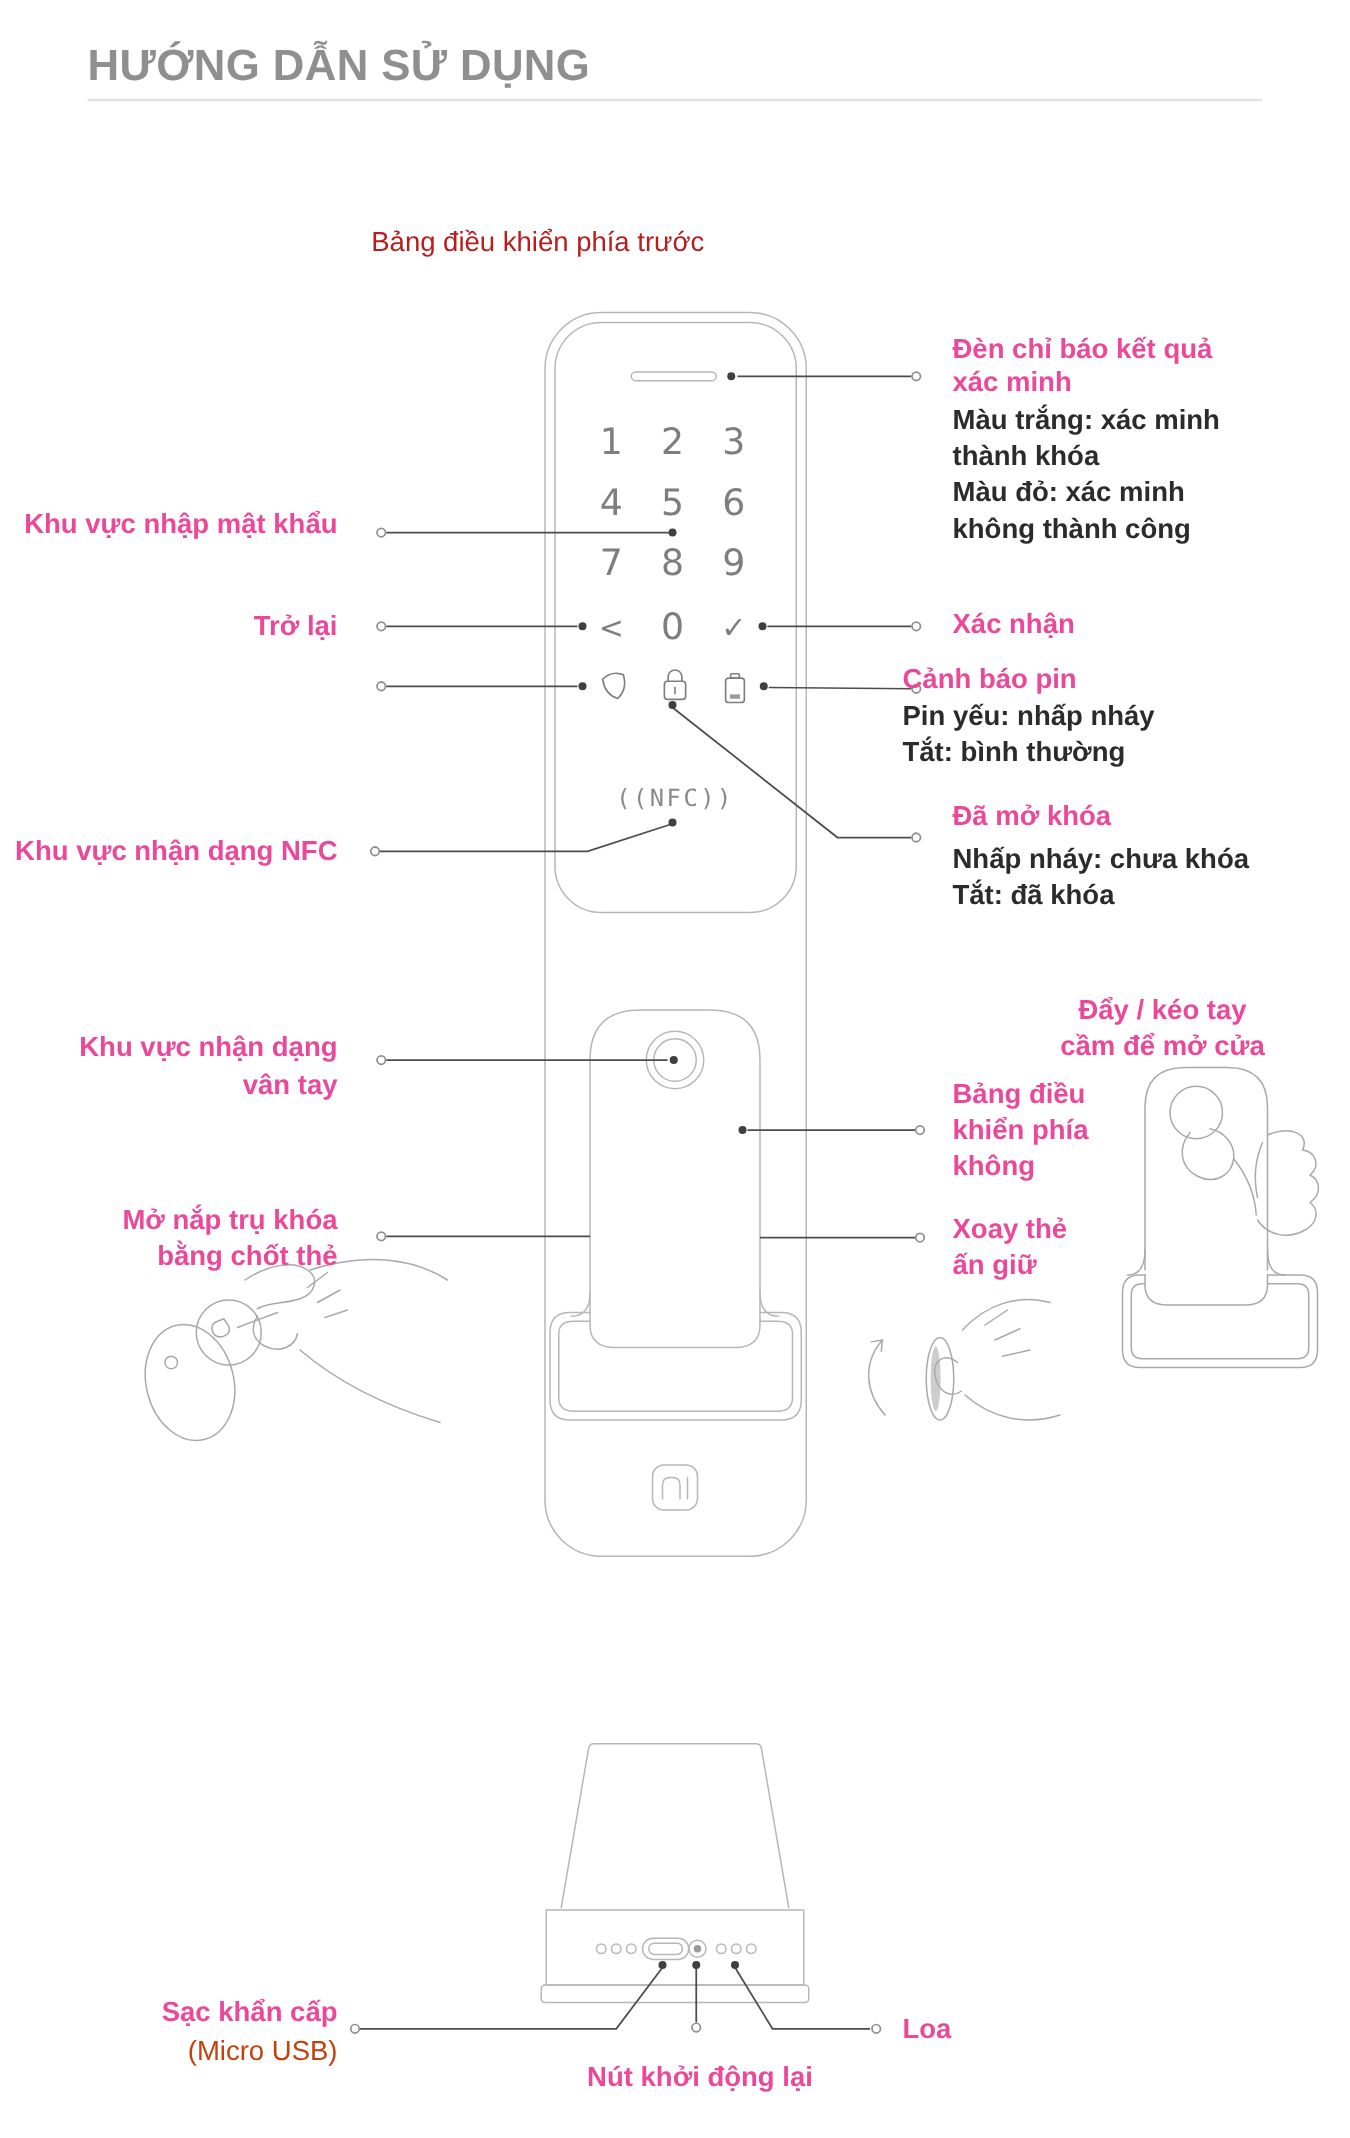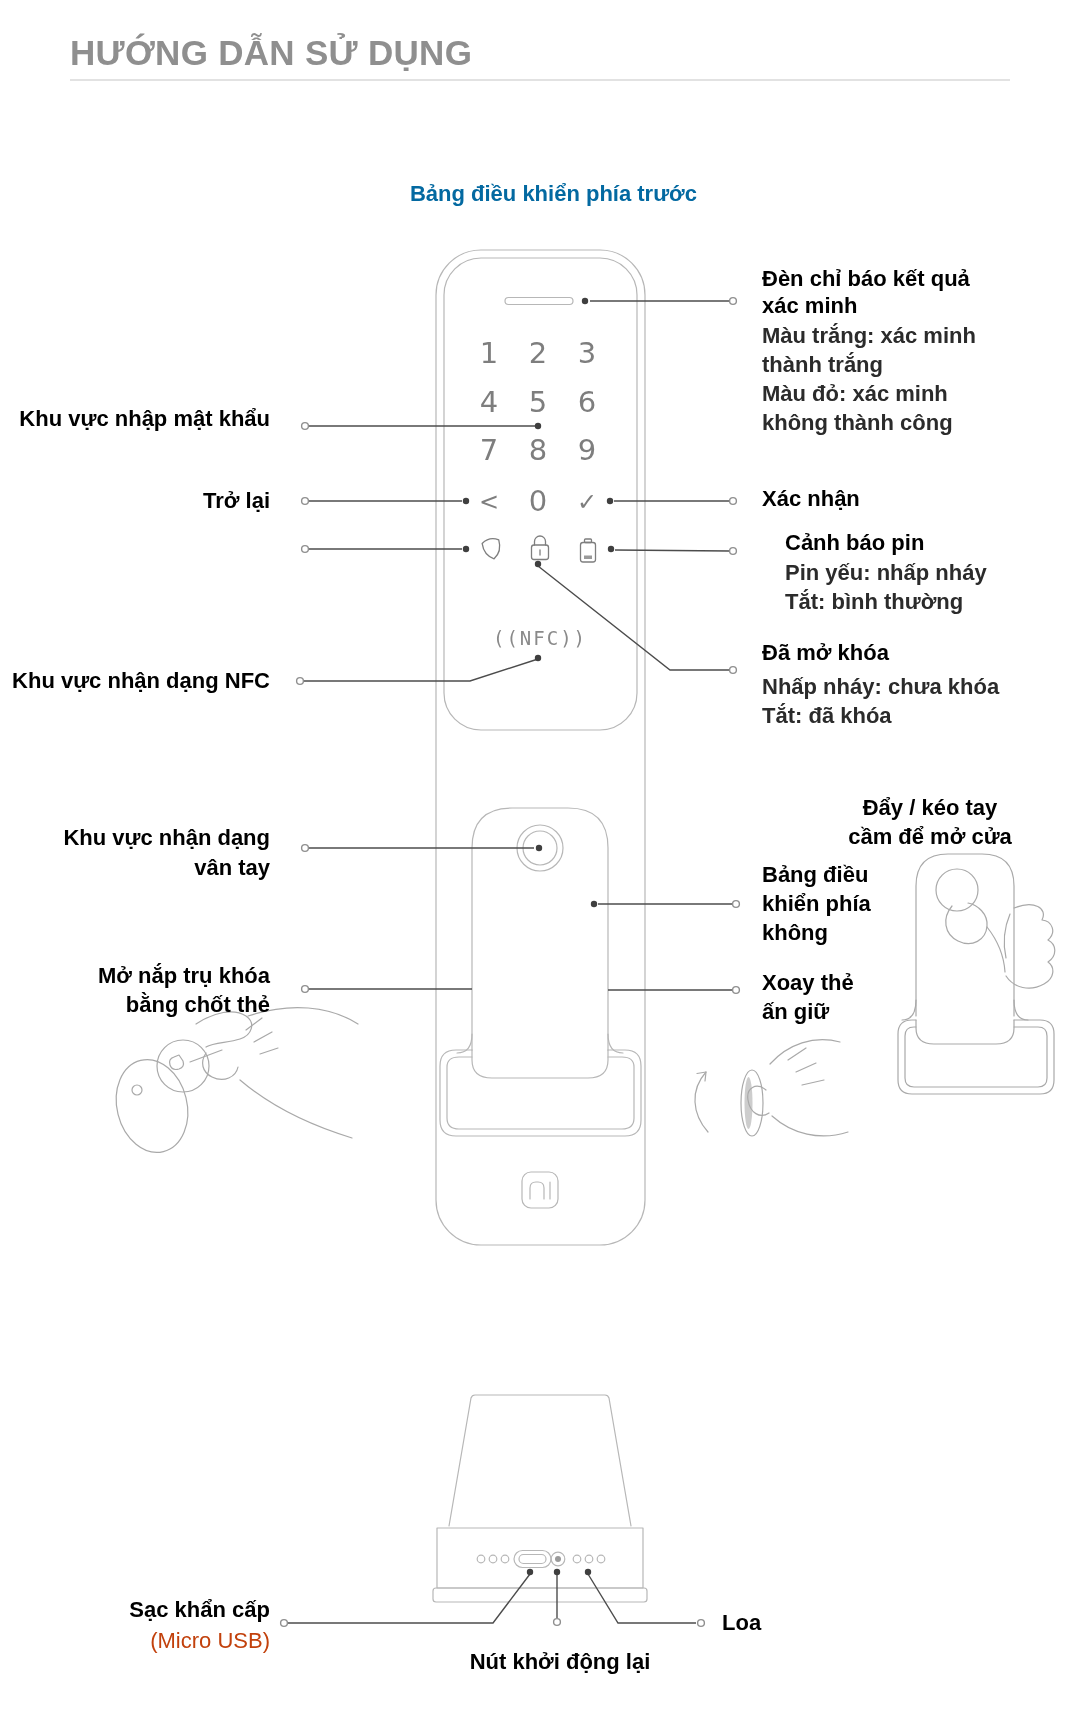--- a/index.html
+++ b/index.html
@@ -1,30 +1,30 @@
 <!DOCTYPE html>
 <html><head>
 <meta charset="utf-8">
 <style>
   html,body{margin:0;padding:0;background:#fff;}
   #canvas{position:relative;width:1080px;height:1710px;background:#ffffff;overflow:hidden;
           font-family:"Liberation Sans",sans-serif;}
   #art{position:absolute;left:0;top:0;}
   .label{position:absolute;font-size:22px;line-height:29px;color:#262626;white-space:nowrap;}
-  .b{font-weight:bold;color:#000000;}
+  .b{font-weight:bold;color:#ec4899;}
   .ra{text-align:right;}
   .ctr{text-align:center;white-space:normal;}
   .body-text{font-weight:bold;color:#2b2b2b;}
   .lh27{line-height:27px;}
   .sub{color:#c2410c;}
   .page-title{position:absolute;left:70px;top:36px;font-size:35px;line-height:34px;
               font-weight:bold;color:#8f8f8f;letter-spacing:.3px;}
   .divider{position:absolute;left:70px;top:79px;width:940px;height:2px;background:#e2e2e2;}
-  .section-heading{position:absolute;left:297px;top:180px;width:400px;text-align:right;
-                   font-size:22px;line-height:27px;font-weight:bold;color:#0369a1;}
+  .section-heading{position:absolute;left:297px;top:180px;width:400px;text-align:left;
+                   font-size:22px;line-height:27px;font-weight:normal;color:#b91c1c;}
   
   .art{fill:none;stroke:#b7b7b7;stroke-width:1.2;stroke-linecap:round;stroke-linejoin:round;}
   .art2{fill:none;stroke:#a9a9a9;stroke-width:1.2;stroke-linecap:round;stroke-linejoin:round;}
   .icn{fill:none;stroke:#7e7e7e;stroke-width:1.3;stroke-linecap:round;stroke-linejoin:round;}
   .leader{fill:none;stroke:#4c4c4c;stroke-width:1.4;}
   .dot{fill:#3f3f3f;stroke:none;}
   .oc{fill:#ffffff;stroke:#8f8f8f;stroke-width:1.4;}
   .kp{font-family:"DejaVu Sans",sans-serif;font-size:29px;fill:#7e7e7e;text-anchor:middle;}
   .kps{font-family:"DejaVu Sans",sans-serif;font-size:24px;fill:#7e7e7e;text-anchor:middle;}
   .nfc{font-family:"DejaVu Sans Mono",monospace;font-size:19px;fill:#8a8a8a;
@@ -233,28 +233,28 @@
 
   <div class="label ra" style="top:1595px;right:810px">
     <div class="b">Sạc khẩn cấp</div>
     <div class="sub" style="margin-top:2px">(Micro USB)</div>
   </div>
 
   <div class="label" style="top:265px;left:762px">
     <div class="b lh27">Đèn chỉ báo kết quả</div>
     <div class="b lh27">xác minh</div>
     <div class="body-text" style="margin-top:2px">Màu trắng: xác minh</div>
-    <div class="body-text">thành trắng</div>
+    <div class="body-text">thành khóa</div>
     <div class="body-text">Màu đỏ: xác minh</div>
     <div class="body-text">không thành công</div>
   </div>
 
   <div class="label b" style="top:484px;left:762px">Xác nhận</div>
 
-  <div class="label" style="top:528px;left:785px">
+  <div class="label" style="top:528px;left:722px">
     <div class="b">Cảnh báo pin</div>
     <div class="body-text" style="margin-top:1px">Pin yếu: nhấp nháy</div>
     <div class="body-text">Tắt: bình thường</div>
   </div>
 
   <div class="label" style="top:638px;left:762px">
     <div class="b">Đã mở khóa</div>
     <div class="body-text" style="margin-top:5px">Nhấp nháy: chưa khóa</div>
     <div class="body-text">Tắt: đã khóa</div>
   </div>

